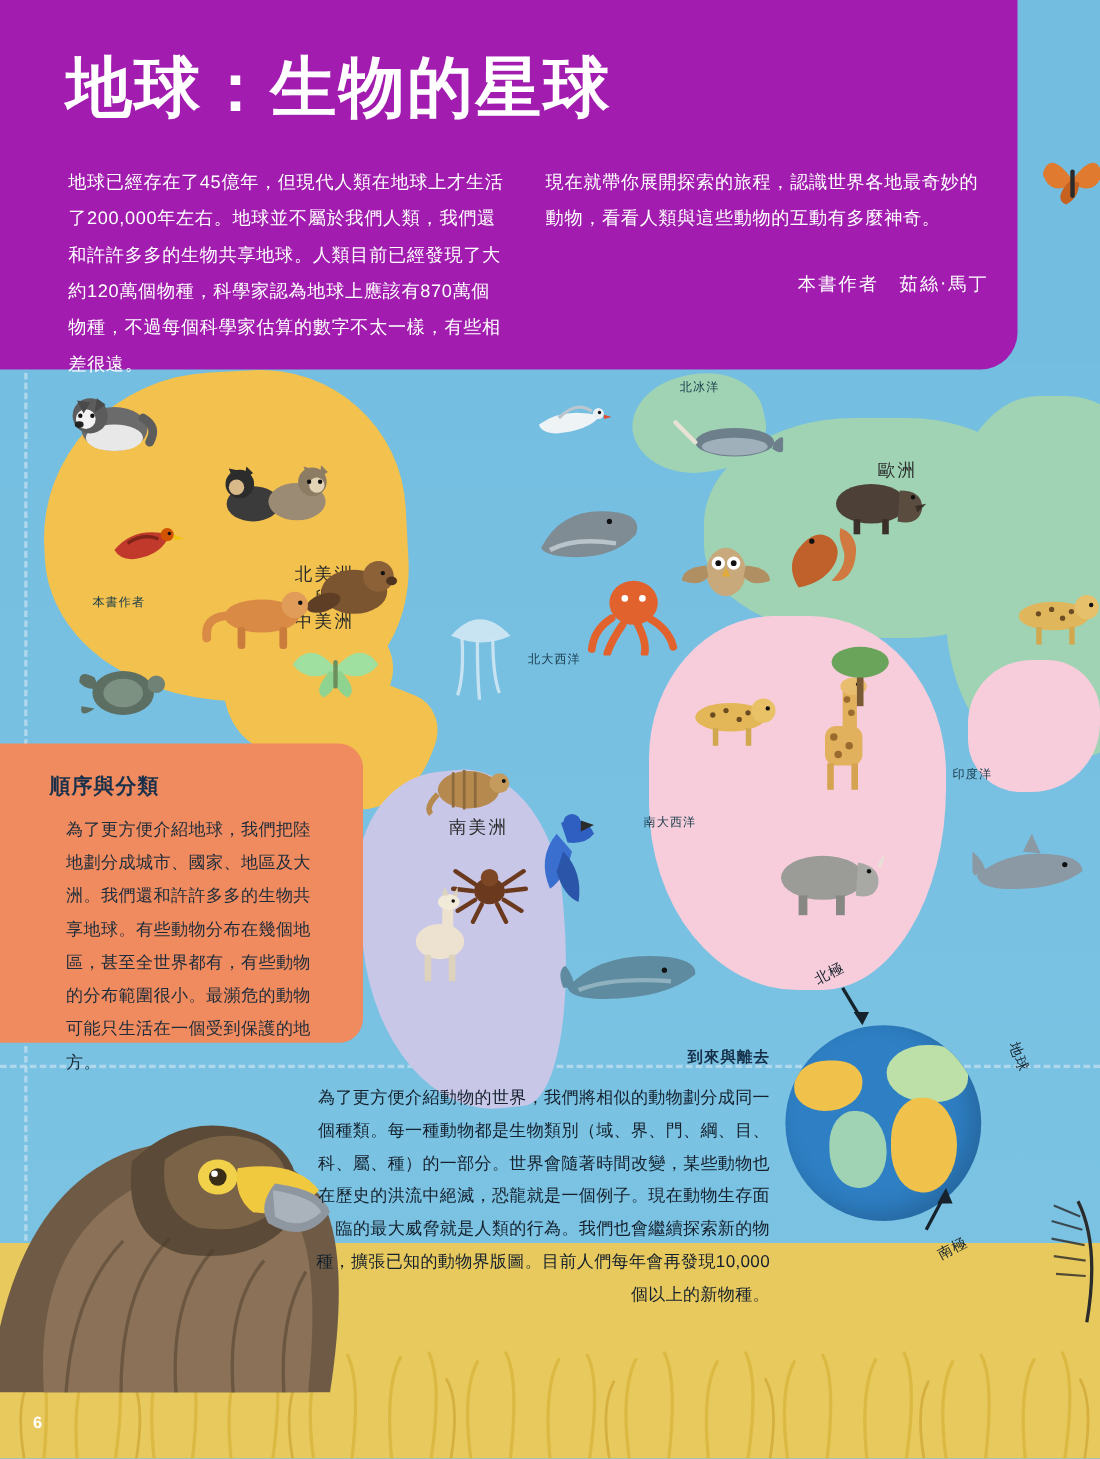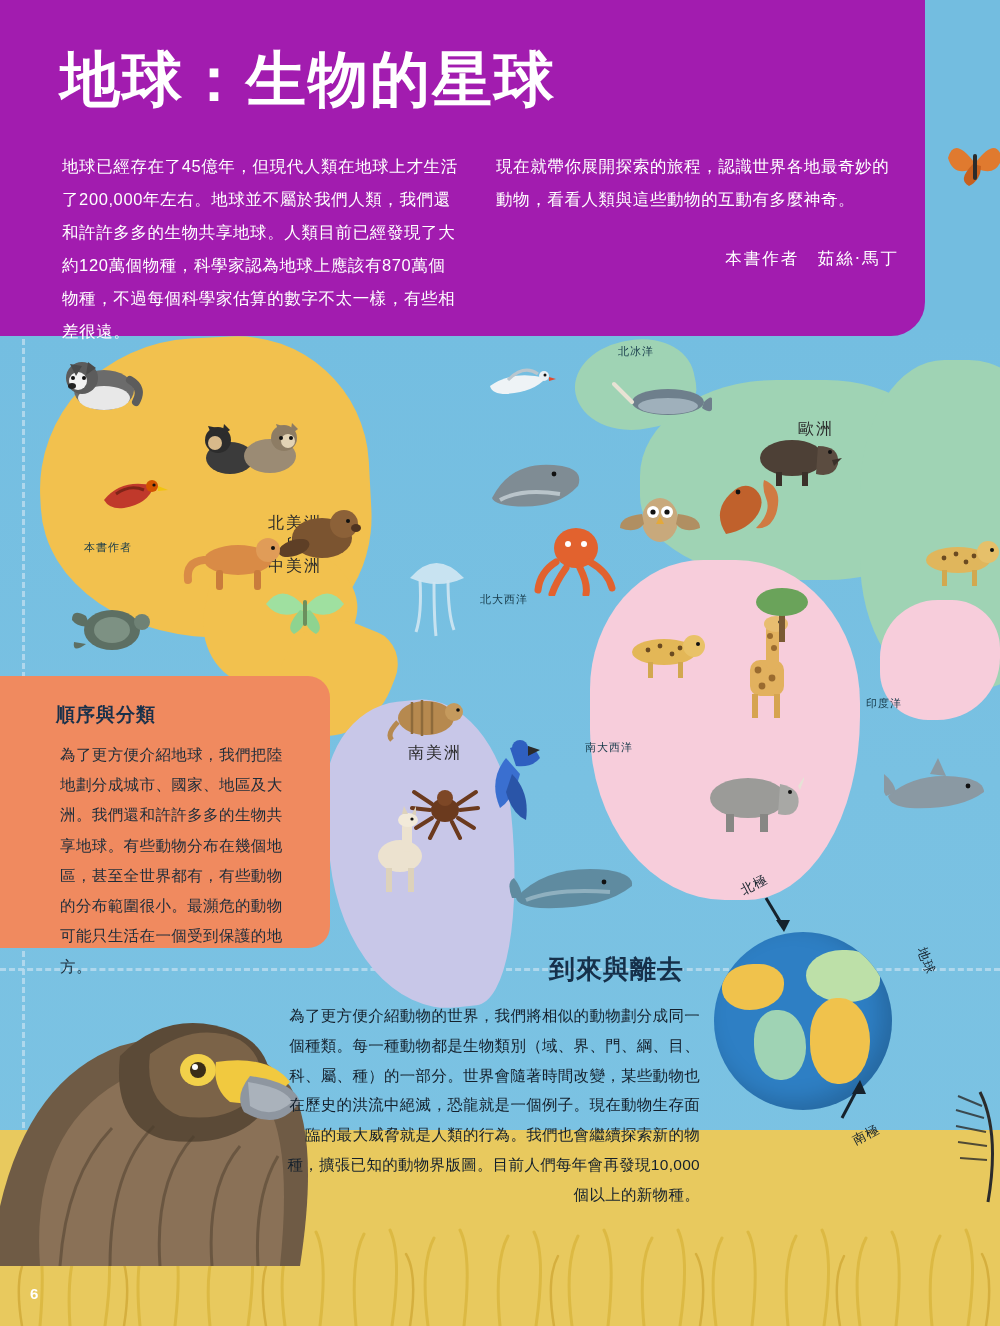--- a/index.html
+++ b/index.html
@@ -55,26 +55,26 @@
 
   
   .olabel{position:absolute;font-size:11px;color:#173a4a;letter-spacing:1px;}
   .clabel{position:absolute;font-size:16px;font-weight:400;color:#2a2a2a;letter-spacing:2px;text-align:center;line-height:1.35;}
 
   
   .callout{
     position:absolute;left:0;top:676px;width:330px;height:272px;background:#f08a5f;
     border-top-right-radius:22px;border-bottom-right-radius:22px;z-index:5;
   }
-  .callout h3{margin:0;position:absolute;left:56px;top:26px;font-size:19px;color:#19304a;letter-spacing:1px;}
+  .callout h3{margin:0;position:absolute;left:45px;top:26px;font-size:19px;color:#19304a;letter-spacing:1px;}
   .callout p{margin:0;position:absolute;left:60px;top:64px;width:236px;font-size:15.5px;line-height:1.95;color:#1d2c3a;letter-spacing:.4px;}
 
   
   .block2{position:absolute;left:280px;top:952px;width:420px;z-index:5;text-align:right;}
-  .block2 h3{margin:0 16px 14px 0;font-size:26px;color:#16304a;letter-spacing:1px;}
+  .block2 h3{margin:0 0 14px 0;font-size:14px;color:#16304a;letter-spacing:1px;}
   .block2 p{margin:0;font-size:15.5px;line-height:1.92;color:#14202c;letter-spacing:.3px;}
 
   
   .globe{position:absolute;left:714px;top:932px;width:178px;height:178px;border-radius:50%;
     background:#2e7fc4;overflow:hidden;box-shadow:inset -10px -8px 22px rgba(0,0,0,.18);z-index:4;}
   .gl{position:absolute;}
   .gl.a{left:8px;top:32px;width:62px;height:46px;background:#f0c24c;border-radius:50% 40% 55% 45%;}
   .gl.b{left:40px;top:78px;width:52px;height:70px;background:#9fd3b4;border-radius:42% 52% 46% 50%;}
   .gl.c{left:92px;top:18px;width:74px;height:52px;background:#bde0a8;border-radius:50% 46% 42% 52%;}
   .gl.d{left:96px;top:66px;width:60px;height:86px;background:#f0c24c;border-radius:44% 50% 50% 46%;}

